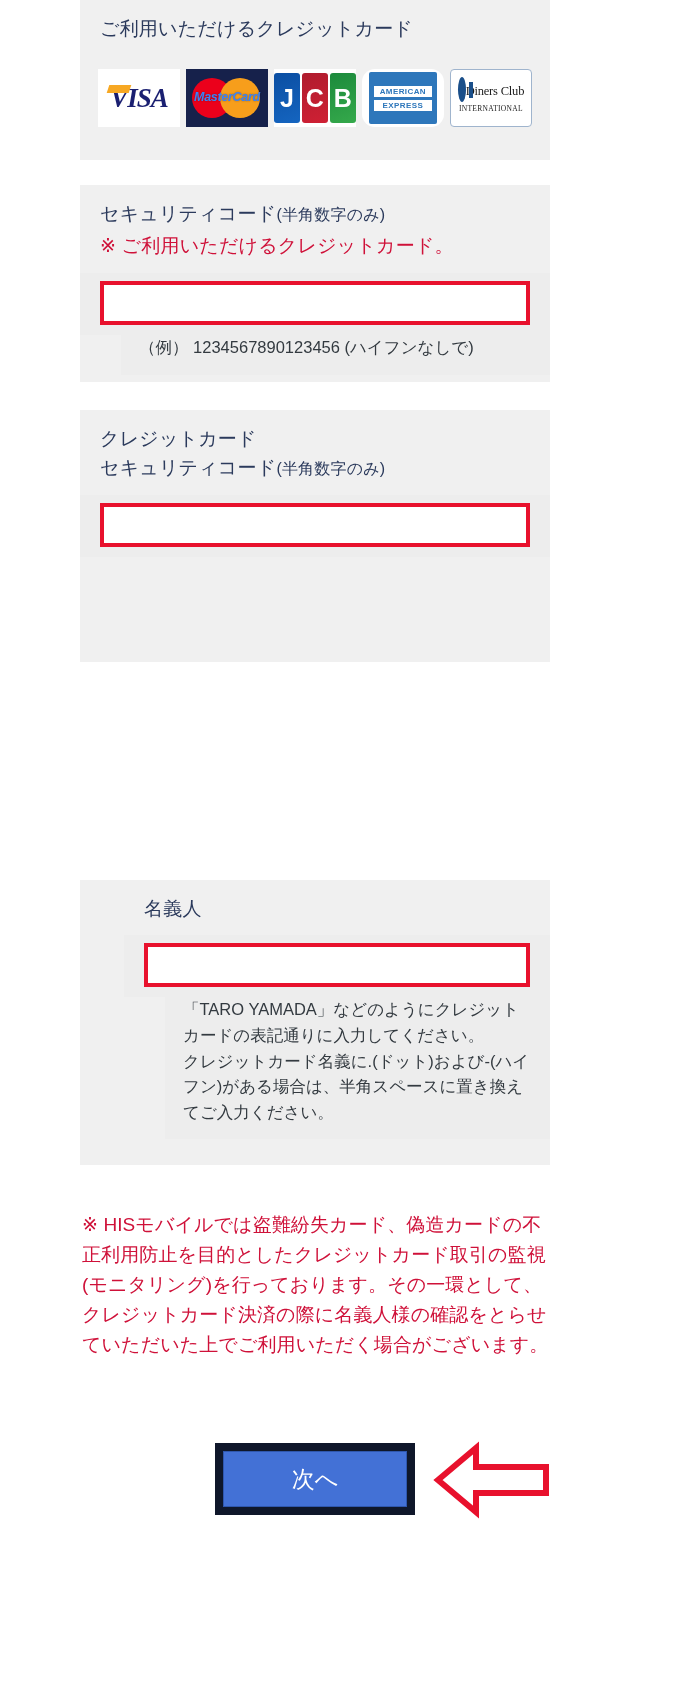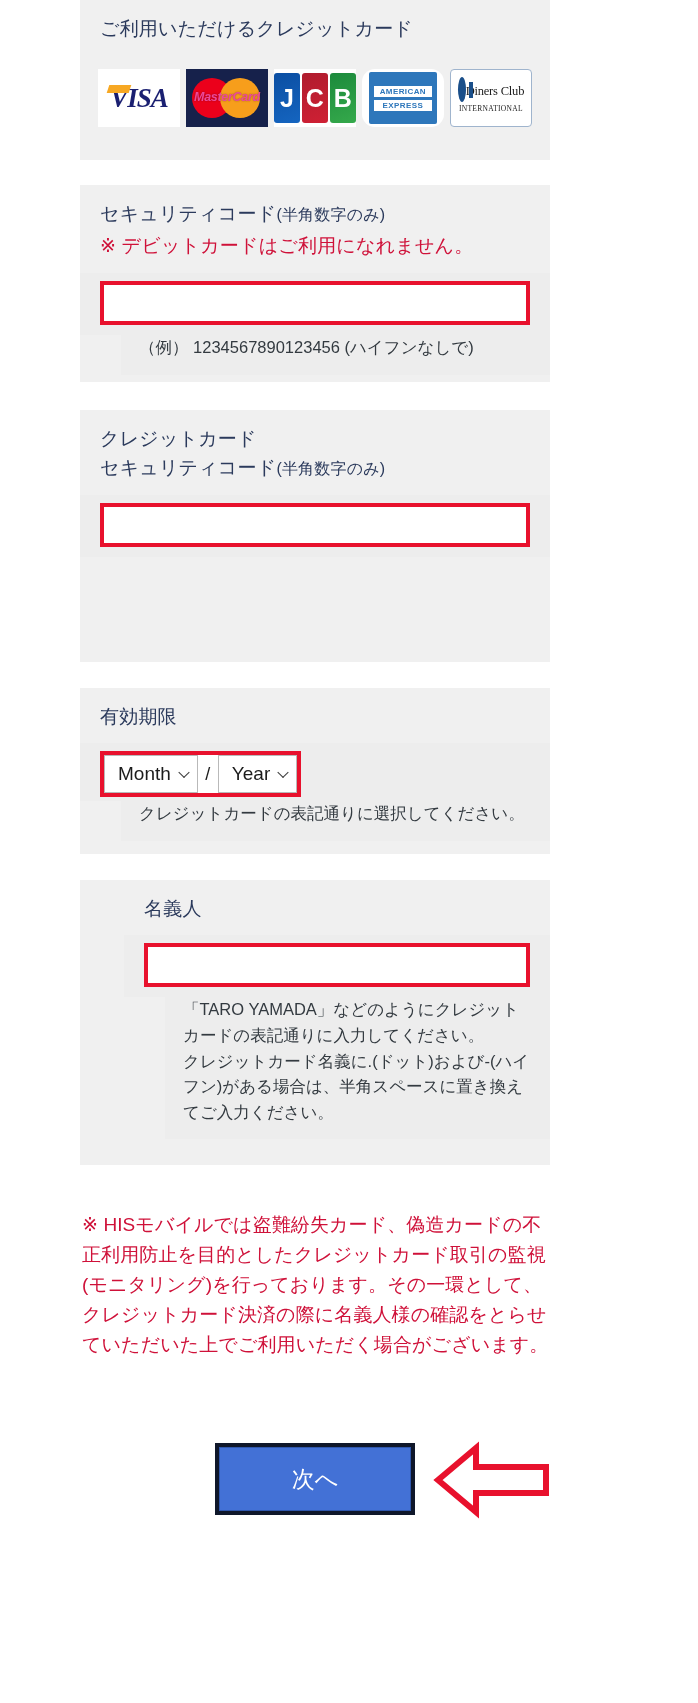--- a/index.html
+++ b/index.html
@@ -127,21 +127,21 @@
   .mc-red { left: 6px; background: #eb001b; }
   .mc-yellow { left: 34px; background: #f79e1b; }
   .mc-word {
     position: absolute;
     left: 0; right: 0; top: 15px;
     text-align: center;
     font-family: "Liberation Sans", sans-serif;
     font-weight: bold;
     font-style: italic;
     font-size: 12.5px;
-    color: #ec4899;
+    color: #3b82f6;
     letter-spacing: -.3px;
     z-index: 3;
     text-shadow: 0 0 2px rgba(0,0,0,.35);
   }
 
   .jcb-wrap { display: flex; height: 50px; gap: 2px; }
   .jcb-seg {
     width: 26px; height: 50px;
     border-radius: 3px;
     display: flex; align-items: center; justify-content: center;
@@ -223,21 +223,21 @@
     width: 470px;
     color: #cf1139;
     font-size: 19px;
     line-height: 1.58;
     letter-spacing: .1px;
   }
 
   
   .btn-annot {
     position: absolute;
-    border: 4px solid #0f172a;
+    border: 8px solid #0f172a;
     padding: 0;
     background: #84cc16;
   }
   .btn-next {
     width: 100%; height: 100%;
     background: #4371d6;
     color: #ffffff;
     font-size: 23px;
     border: 1px solid #2f57ad;
     display: flex; align-items: center; justify-content: center;
@@ -292,21 +292,21 @@
           <span class="diners-sub">INTERNATIONAL</span>
         </span>
       </div>
 
     </div>
   </div>
 
   <div class="block" style="top:185px; height:197px;">
     <div class="block-label">
       <span>セキュリティコード</span><span class="small">(半角数字のみ)</span>
-      <span class="note-red">※ デビットカードはご利用になれません。</span>
+      <span class="note-red">※ ご利用いただけるクレジットカード。</span>
     </div>
     <div class="field-area">
       <span class="annot-box" style="height:44px;">
         <input class="text-field" type="text" placeholder="" style="">
       </span>
     </div>
     <div class="hint tight">（例）  1234567890123456 (ハイフンなしで)</div>
   </div>
 
   <div class="block" style="top:410px; height:252px;">
@@ -314,37 +314,20 @@
       <span>クレジットカード</span><br>
       <span>セキュリティコード</span><span class="small">(半角数字のみ)</span>
     </div>
     <div class="field-area">
       <span class="annot-box" style="height:44px;">
         <input class="text-field" type="text" placeholder="" style="">
       </span>
     </div>
   </div>
 
-  <div class="block" style="top:688px; height:166px;">
-    <div class="block-label">有効期限</div>
-    <div class="field-area" style="padding-bottom:4px;">
-      <span class="selects-annot">
-        <span class="sel">
-          <span>Month</span>
-          <span class="chev"></span>
-        </span>
-        <span class="slash">/</span>
-        <span class="sel">
-          <span>Year</span>
-          <span class="chev"></span>
-        </span>
-      </span>
-    </div>
-    <div class="hint tight">クレジットカードの表記通りに選択してください。</div>
-  </div>
 
   <div class="block" style="top:880px; height:285px;padding-left:44px;">
     <div class="block-label">名義人</div>
     <div class="field-area">
       <span class="annot-box" style="height:44px;">
         <input class="text-field" type="text" placeholder="" style="">
       </span>
     </div>
     <div class="hint tight" style="white-space:pre-line;">「TARO YAMADA」などのようにクレジットカードの表記通りに入力してください。
 クレジットカード名義に.(ドット)および-(ハイフン)がある場合は、半角スペースに置き換えてご入力ください。</div>

